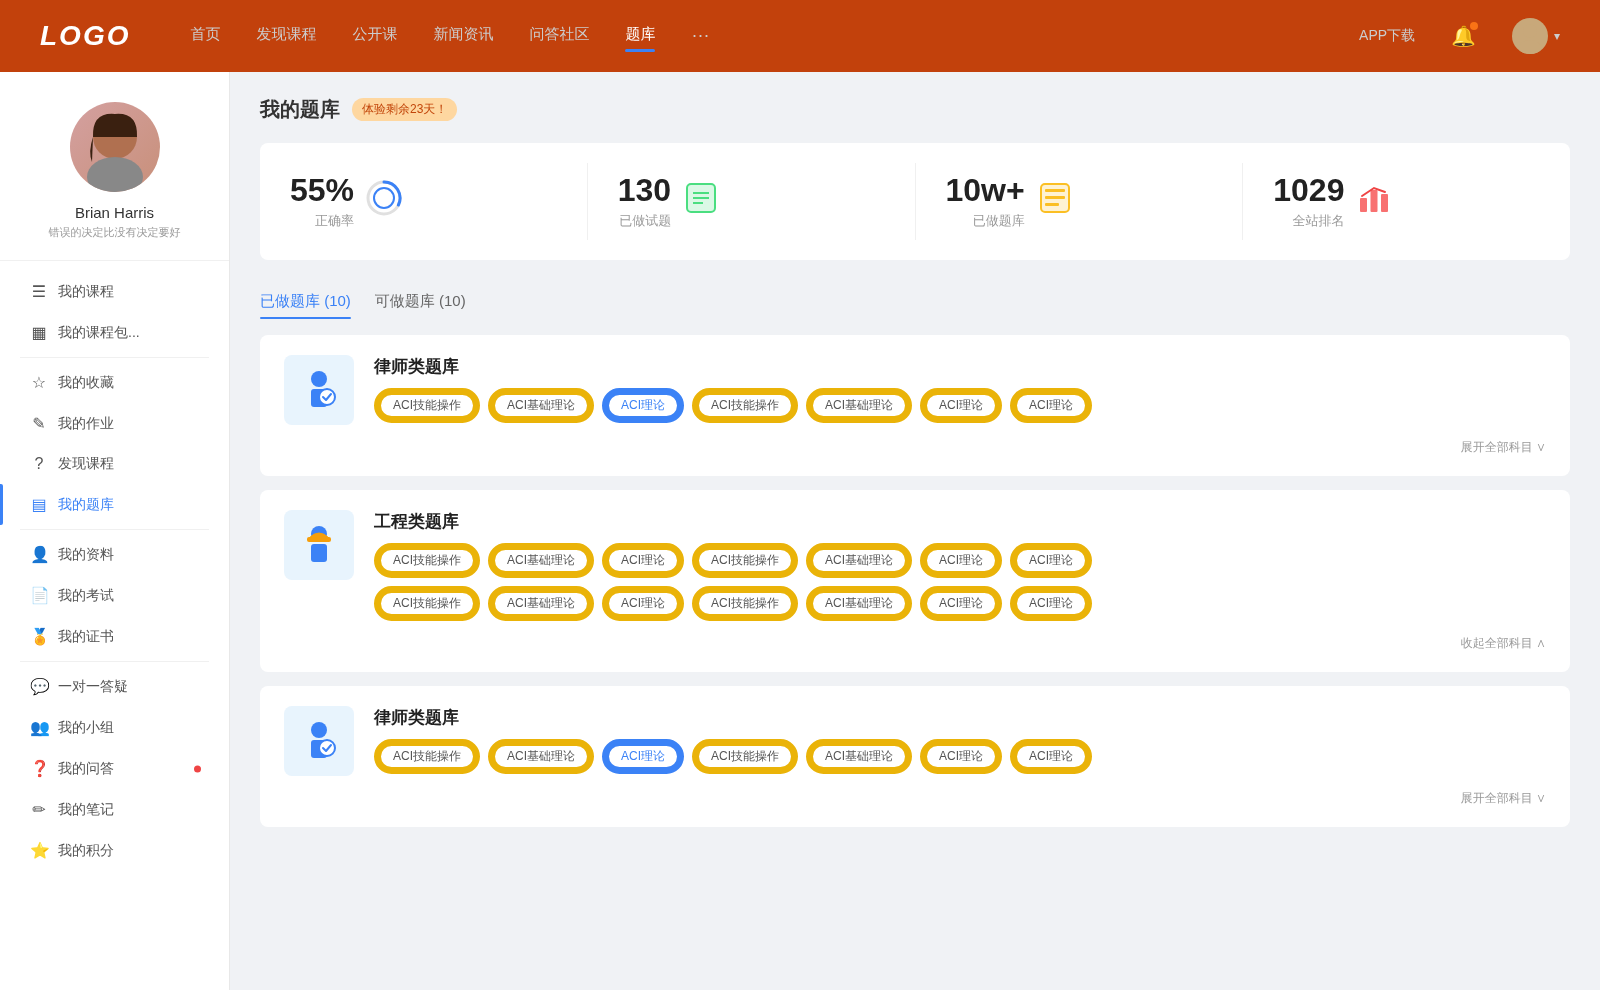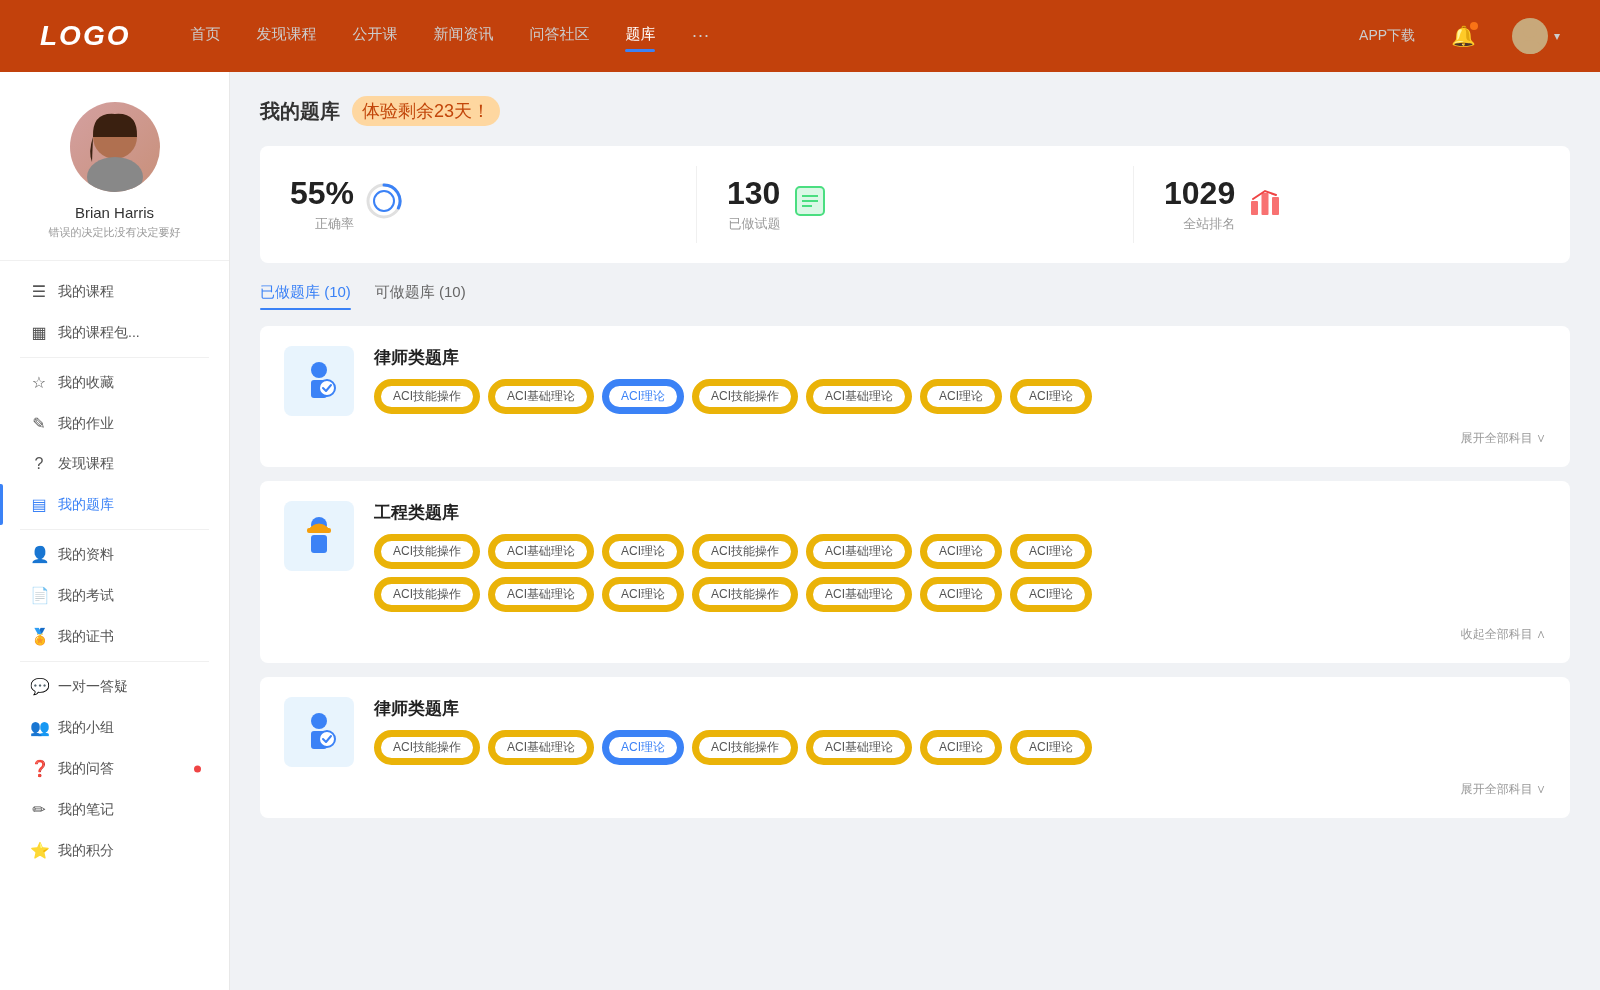--- a/index.html
+++ b/index.html
@@ -192,21 +192,21 @@
       margin-bottom: 20px;
     }
     .page-title {
       font-size: 20px;
       color: #333;
       font-weight: 600;
     }
     .trial-badge {
       background: #fed7a0;
       color: #c2460a;
-      font-size: 18px;
+      font-size: 12px;
       padding: 3px 10px;
       border-radius: 20px;
     }
 
     
     .stats-row {
       display: flex;
       background: #fff;
       border-radius: 8px;
       margin-bottom: 20px;
@@ -243,20 +243,21 @@
       display: flex;
       gap: 24px;
       margin-bottom: 16px;
     }
     .tab-btn {
       font-size: 15px;
       color: #666;
       cursor: pointer;
       padding-bottom: 8px;
       position: relative;
+      margin-top: 12px;
     }
     .tab-btn.active {
       color: #3b82f6;
       font-weight: 500;
     }
     .tab-btn.active::after {
       content: '';
       position: absolute;
       bottom: 0; left: 0; right: 0;
       height: 2px;
@@ -469,20 +470,35 @@
             <rect x="4" y="4" width="28" height="28" rx="4" fill="#4ade80" opacity="0.2"></rect>
             <rect x="4" y="4" width="28" height="28" rx="4" fill="none" stroke="#4ade80" stroke-width="2"></rect>
             <line x1="10" y1="13" x2="26" y2="13" stroke="#4ade80" stroke-width="2"></line>
             <line x1="10" y1="18" x2="26" y2="18" stroke="#4ade80" stroke-width="2"></line>
             <line x1="10" y1="23" x2="20" y2="23" stroke="#4ade80" stroke-width="2"></line>
           </svg>
         </div>
       </div>
       <div class="stat-item">
         <div class="stat-text">
+          <div class="stat-value">10w+</div>
+          <div class="stat-label">已做题库</div>
+        </div>
+        <div class="stat-icon">
+          <svg width="36" height="36" viewBox="0 0 36 36">
+            <rect x="4" y="4" width="28" height="28" rx="4" fill="#fbbf24" opacity="0.2"></rect>
+            <rect x="4" y="4" width="28" height="28" rx="4" fill="none" stroke="#fbbf24" stroke-width="2"></rect>
+            <rect x="8" y="9" width="20" height="3" rx="1" fill="#fbbf24"></rect>
+            <rect x="8" y="16" width="20" height="3" rx="1" fill="#fbbf24"></rect>
+            <rect x="8" y="23" width="14" height="3" rx="1" fill="#fbbf24"></rect>
+          </svg>
+        </div>
+      </div>
+      <div class="stat-item">
+        <div class="stat-text">
           <div class="stat-value">1029</div>
           <div class="stat-label">全站排名</div>
         </div>
         <div class="stat-icon">
           <svg width="36" height="36" viewBox="0 0 36 36">
             <rect x="4" y="18" width="7" height="14" rx="1" fill="#f87171"></rect>
             <rect x="14.5" y="10" width="7" height="22" rx="1" fill="#f87171"></rect>
             <rect x="25" y="14" width="7" height="18" rx="1" fill="#f87171"></rect>
             <polyline points="6,16 18,8 29,12" fill="none" stroke="#ef4444" stroke-width="2" stroke-linecap="round"></polyline>
           </svg>

